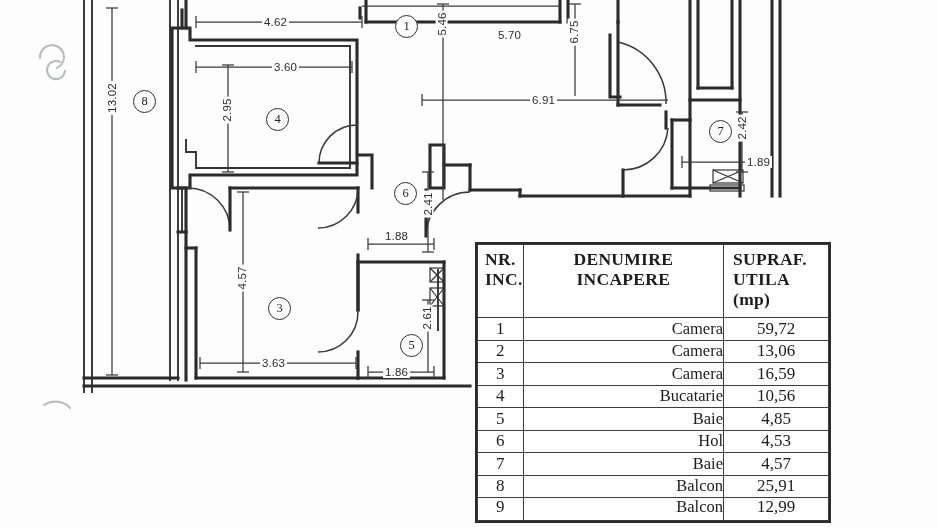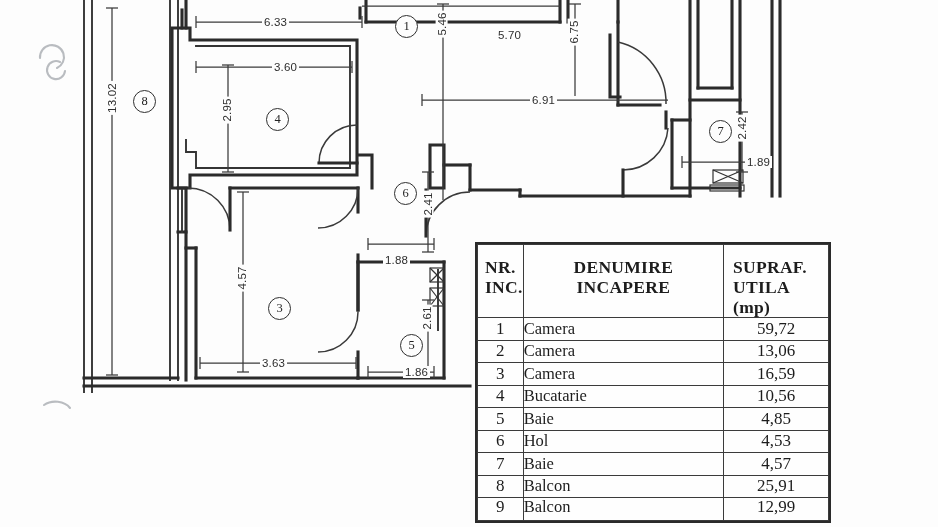--- a/index.html
+++ b/index.html
@@ -28,25 +28,25 @@
         display:flex;align-items:center;justify-content:center;
         font-family:"Liberation Serif",serif;font-size:12.5px;color:#222;background:#fdfdfd;
         line-height:1;}
 
   
   #tbl{position:absolute;left:475px;top:242px;width:352px;
        border:2px solid #2a2a2a;background:#fefefe;border-collapse:collapse;}
   #tbl table{border-collapse:collapse;width:100%;font-family:"Liberation Serif",serif;}
   #tbl td,#tbl th{border:1.3px solid #3b3b3b;color:#1d1d1d;padding:0;}
   .c-nr{width:44px;text-align:center;font-size:17px;height:21.5px;}
-  .c-nm{text-align:left;font-size:16.5px;}
+  .c-nm{text-align:right;font-size:16.5px;}
   .c-sf{width:104px;text-align:center;font-size:17px;}
   .hdr{height:72px;vertical-align:top;}
   .hdr .h-in{display:flex;flex-direction:column;align-items:center;justify-content:flex-start;
-             padding-top:12px;font-size:17.5px;line-height:20px;letter-spacing:.3px;}
+             padding-top:4px;font-size:17.5px;line-height:20px;letter-spacing:.3px;}
   .hdr-nr .h-in{align-items:flex-start;padding-left:7px;}
   .hdr-sf .h-in{align-items:flex-start;padding-left:9px;text-align:center;}
   .bold{font-weight:bold;font-size:16.5px;}
   .cut{height:14px;overflow:hidden;}
   .cut .inner{display:block;margin-top:-4px;}
 </style>
 </head>
 <body>
 
 <div id="root">
@@ -225,36 +225,36 @@
         <line x1="428" y1="300" x2="428" y2="372"></line>
         <line x1="422" y1="300" x2="434" y2="300"></line>
 
         <line x1="368" y1="372" x2="434" y2="372"></line>
         <line x1="368" y1="366" x2="368" y2="378"></line>
         <line x1="434" y1="366" x2="434" y2="378"></line>
       </g>
     </svg>
   </div>
 
-  <div class="dimtxt" style="left:262px;top:16px;">6.33</div>
+  <div class="dimtxt" style="left:262px;top:16px;">4.62</div>
   <div class="dimtxt" style="left:496px;top:0px;margin-top:29px;">5.70</div>
   <div class="dimtxt vert" style="left:428px;top:18px;">5.46</div>
   <div class="dimtxt vert" style="left:560px;top:26px;">6.75</div>
   <div class="dimtxt" style="left:258px;top:61px;margin-left:14px;">3.60</div>
   <div class="dimtxt" style="left:530px;top:94px;">6.91</div>
   <div class="dimtxt vert" style="left:95px;top:92px;">13.02</div>
   <div class="dimtxt vert" style="left:213px;top:104px;">2.95</div>
   <div class="dimtxt vert" style="left:728px;top:122px;">2.42</div>
   <div class="dimtxt" style="left:697px;top:156px;margin-left:48px;">1.89</div>
   <div class="dimtxt vert" style="left:414px;top:198px;">2.41</div>
-  <div class="dimtxt" style="left:383px;top:254px;text-align:right;">1.88</div>
+  <div class="dimtxt" style="left:383px;top:230px;text-align:right;">1.88</div>
   <div class="dimtxt vert" style="left:228px;top:272px;">4.57</div>
   <div class="dimtxt vert" style="left:413px;top:312px;">2.61</div>
   <div class="dimtxt" style="left:260px;top:357px;">3.63</div>
-  <div class="dimtxt" style="left:383px;top:366px;margin-left:20px;">1.86</div>
+  <div class="dimtxt" style="left:383px;top:366px;">1.86</div>
 
   <div class="rnum" style="left:395px;top:15px;">1</div>
   <div class="rnum" style="left:268px;top:297px;">3</div>
   <div class="rnum" style="left:266px;top:108px;">4</div>
   <div class="rnum" style="left:400px;top:334px;">5</div>
   <div class="rnum" style="left:394px;top:182px;">6</div>
   <div class="rnum" style="left:709px;top:120px;">7</div>
   <div class="rnum" style="left:133px;top:90px;">8</div>
 
   <div id="tbl">

